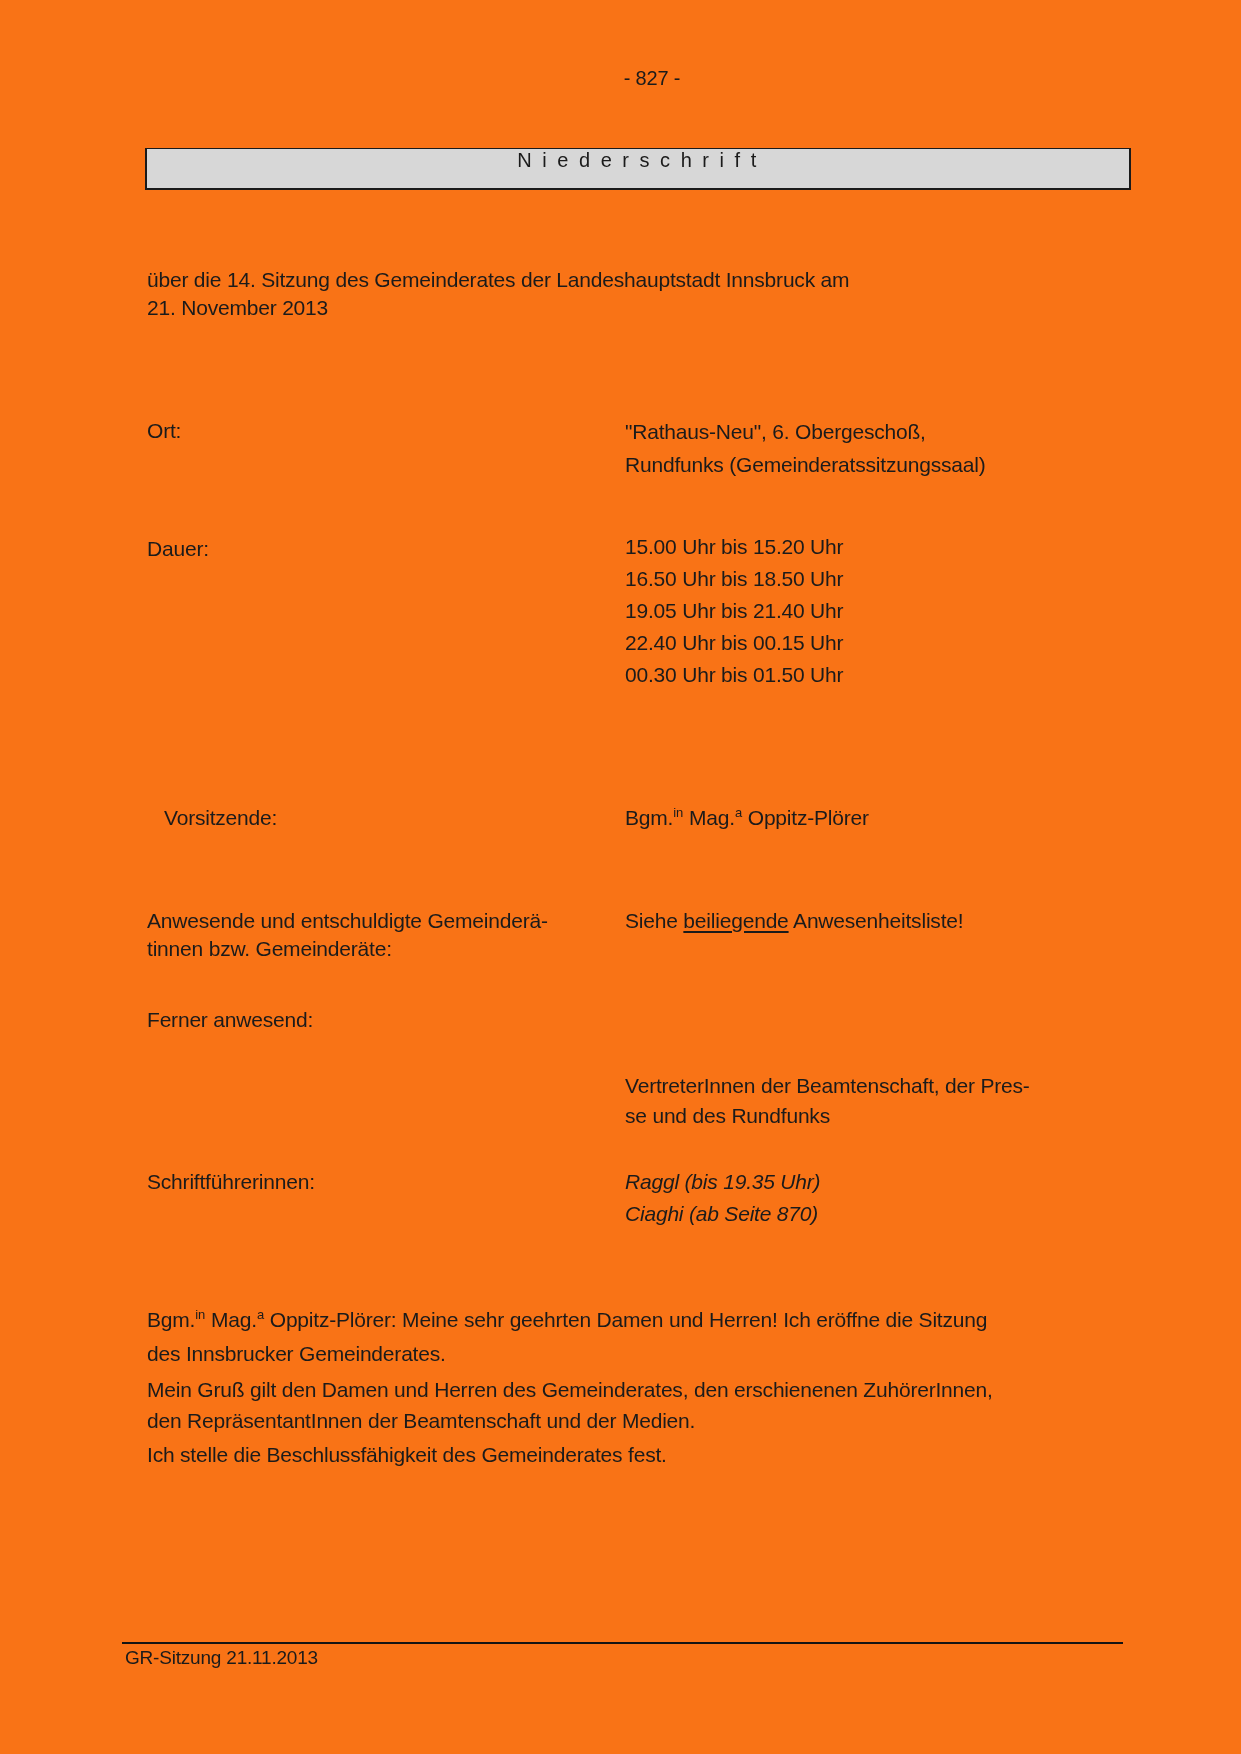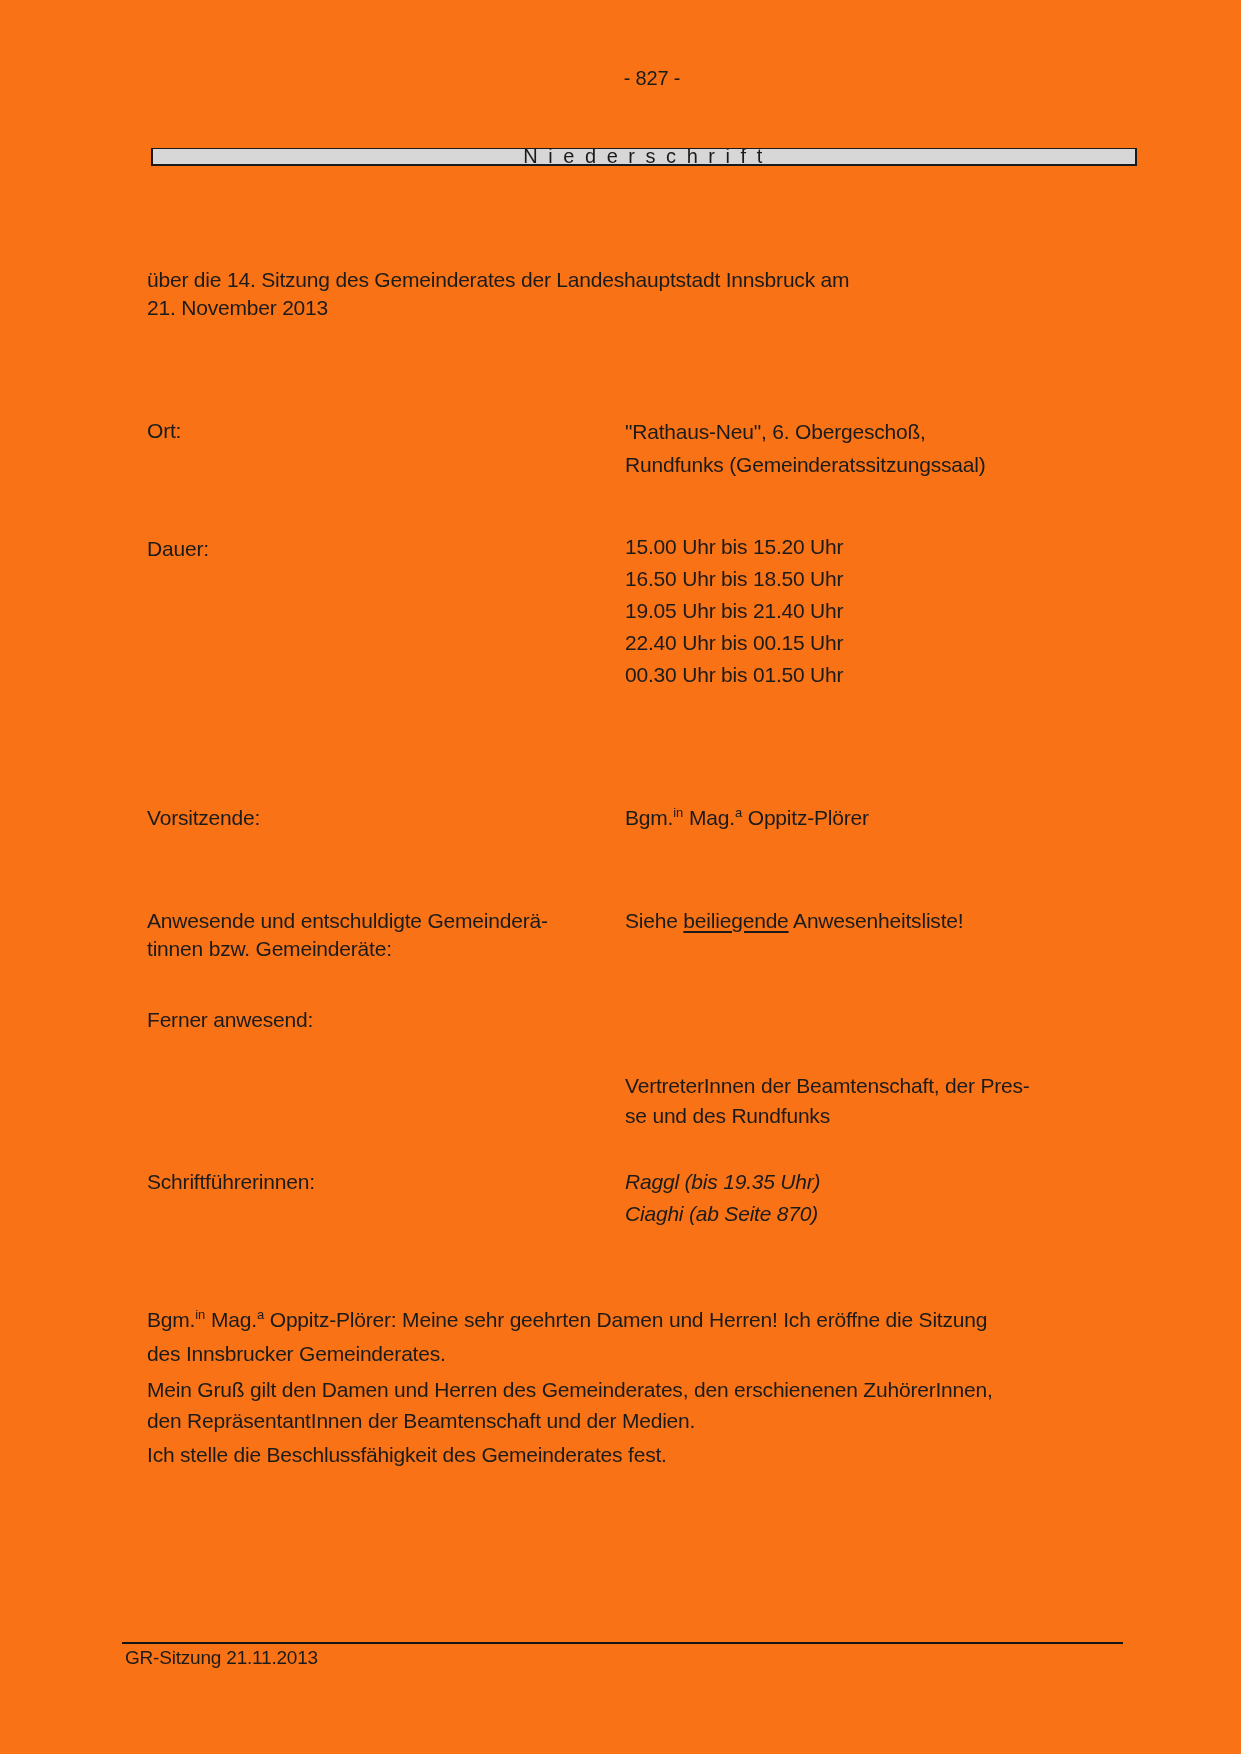--- a/index.html
+++ b/index.html
@@ -21,26 +21,26 @@
     padding-left:36px;
   }
   .abs{position:absolute;}
   .nw{white-space:nowrap;}
   .page-number{
     left:27px;right:0;top:66px;
     text-align:center;
     font-size:20px;line-height:24px;
   }
   .title-box{
-    left:151px;top:148px;width:986px;height:18px;
+    left:145px;top:148px;width:986px;height:42px;
     box-sizing:border-box;
     background:var(--box-bg);
     border:2px solid var(--box-border);
     border-top-width:1px;
-    display:flex;align-items:center;justify-content:center;
+    display:flex;justify-content:center;
     font-size:20px;letter-spacing:2.5px;
   }
   .intro{left:147px;top:266px;width:760px;line-height:28px;}
   .label-col{left:147px;width:450px;line-height:28px;}
   .value-col{left:625px;width:540px;line-height:32px;}
   .lh33{line-height:33px;}
   .lh30{line-height:30px;}
   .body-par{left:147px;top:0;width:1000px;line-height:31px;}
   .ss{
     font-size:13px;letter-spacing:0;
@@ -78,21 +78,21 @@
 
   <div class="abs label-col nw" style="top:535px;">Dauer:</div>
   <div class="abs value-col" style="top:531px;">
     <div class="nw">15.00 Uhr bis 15.20 Uhr</div>
     <div class="nw">16.50 Uhr bis 18.50 Uhr</div>
     <div class="nw">19.05 Uhr bis 21.40 Uhr</div>
     <div class="nw">22.40 Uhr bis 00.15 Uhr</div>
     <div class="nw">00.30 Uhr bis 01.50 Uhr</div>
   </div>
 
-  <div class="abs label-col nw" style="top:804px;">Vorsitzende:</div>
+  <div class="abs label-col nw" style="top:804px;margin-left:17px;">Vorsitzende:</div>
   <div class="abs value-col nw" style="top:802px;">
     <span>Bgm.</span><sup class="ss">in</sup><span> Mag.</span><sup class="ss">a</sup><span> Oppitz-Plörer</span>
   </div>
 
   <div class="abs label-col" style="top:907px;">
     <div class="nw">Anwesende und entschuldigte Gemeinderä-</div>
     <div class="nw">tinnen bzw. Gemeinderäte:</div>
   </div>
   <div class="abs value-col nw" style="top:905px;">
     <span>Siehe </span><span class="ul">beiliegende</span><span> Anwesenheitsliste!</span>

